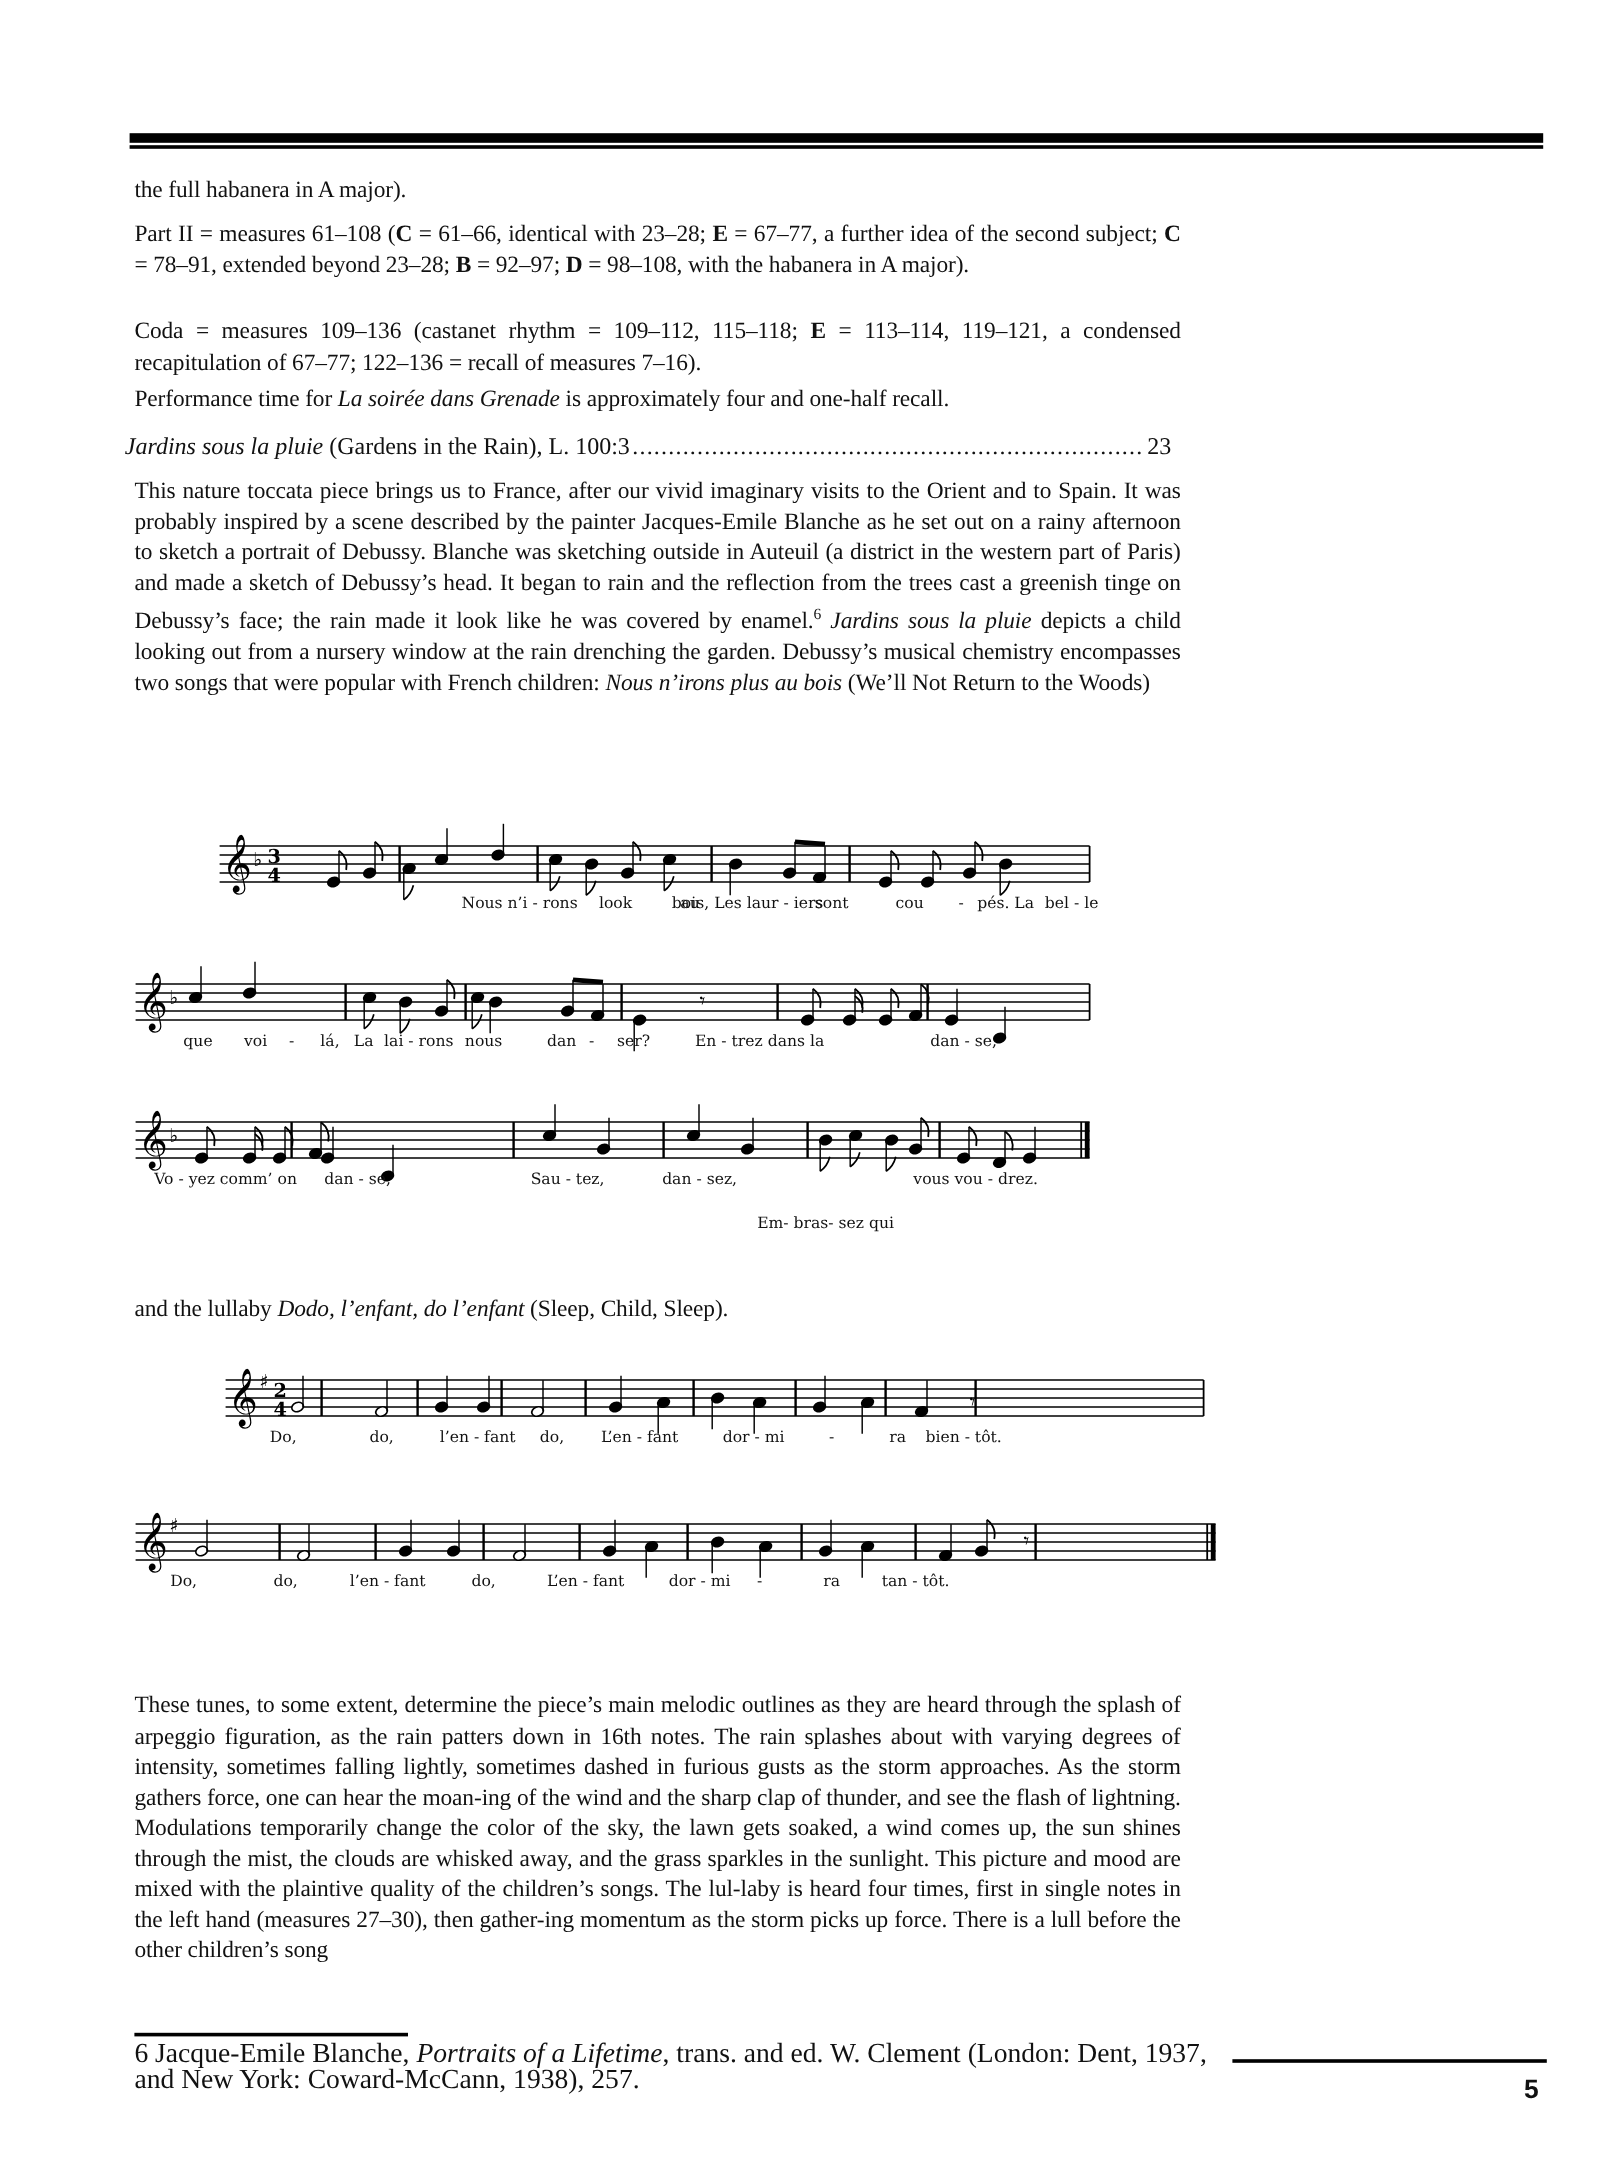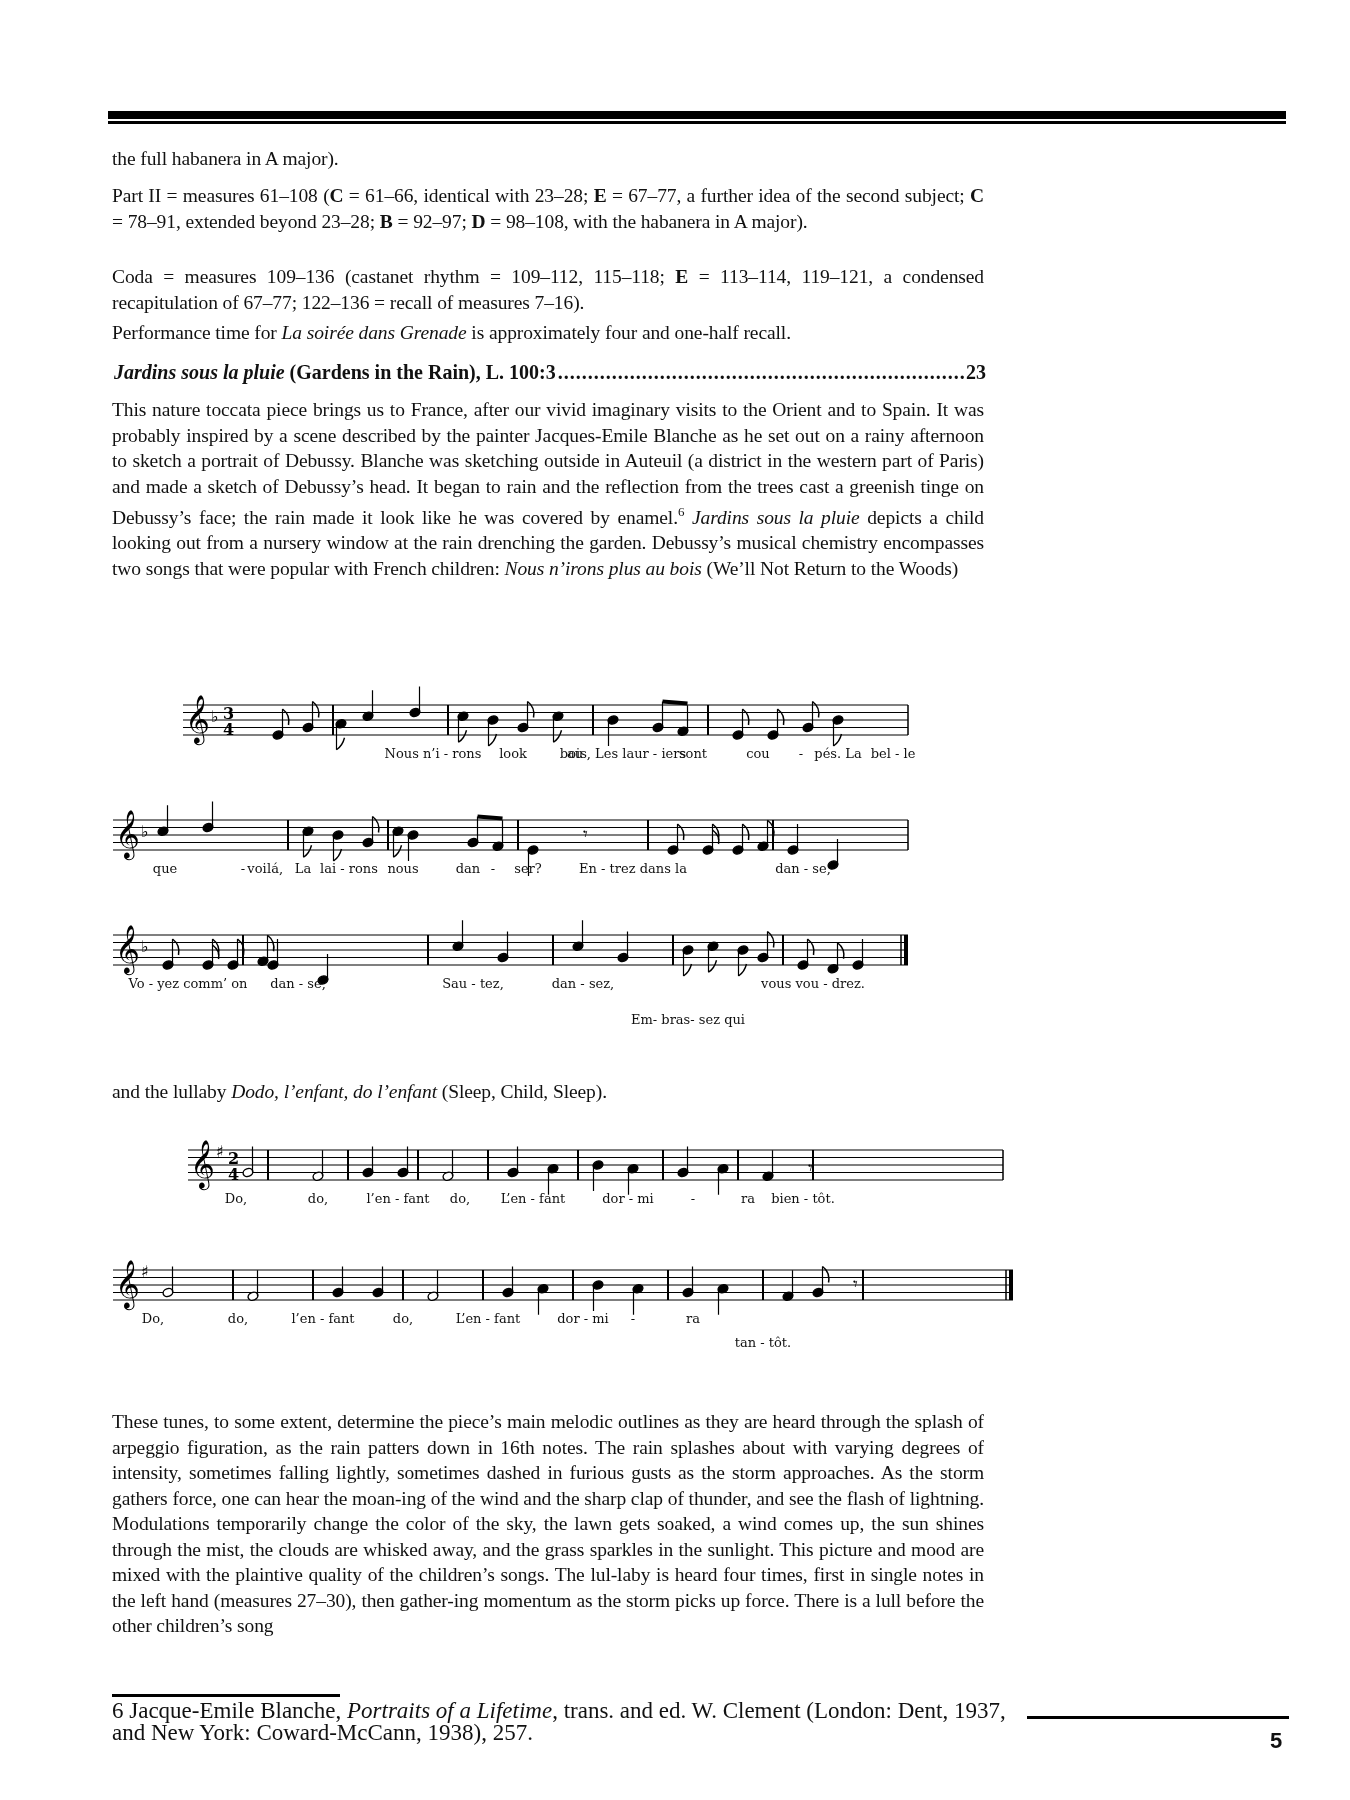--- a/index.html
+++ b/index.html
@@ -3,21 +3,21 @@
 <meta charset="utf-8">
 <style>
   html, body { margin:0; padding:0; background:#ffffff; }
   body { width:1350px; height:1800px; position:relative; overflow:hidden;
          font-family:"Liberation Serif","DejaVu Serif",serif; color:#111; }
   .rule-top1 { position:absolute; left:108px; top:111px; width:1178px; height:8px; background:#000; }
   .rule-top2 { position:absolute; left:108px; top:121px; width:1178px; height:3px; background:#000; }
   .para { position:absolute; left:112px; width:872px; font-size:19.5px; line-height:25.5px;
           text-align:justify; margin:0; letter-spacing:-0.1px; }
   .para b { font-weight:bold; }
-  .heading { position:absolute; left:114px; width:872px; font-size:20px; font-weight:bold; line-height:26px;
+  .heading { position:absolute; left:104px; width:872px; font-size:20px; font-weight:normal; line-height:26px;
              display:flex; align-items:baseline; white-space:nowrap; }
   .heading .leader { flex:1; overflow:hidden; margin:0 2px; letter-spacing:1px; }
   .heading .leader::after { content:"........................................................................................................................................"; }
   .staff { position:absolute; }
   .staff svg { display:block; overflow:visible; }
   .lyrics { position:absolute; font-family:"DejaVu Serif","Liberation Serif",serif; font-size:13px; white-space:nowrap; }
   .lyrics span { position:absolute; transform:translateX(-50%); }
   .fn-rule { position:absolute; left:112px; top:1694px; width:228px; height:3px; background:#000; }
   .footnote { position:absolute; left:112px; top:1700px; width:900px; font-size:23px; line-height:22px; margin:0; }
   .bot-rule { position:absolute; left:1027px; top:1716px; width:262px; height:3px; background:#000; }
@@ -172,21 +172,21 @@
       <ellipse cx="650" cy="31.25" rx="5" ry="3.8" transform="rotate(-20 650 31.25)" fill="#000" stroke="#000" stroke-width="1.4"></ellipse>
       <line x1="654.5" x2="654.5" y1="31.25" y2="5.25" stroke="#000" stroke-width="1.2"></line>
       <path d="M654.5,5.25 q8,6 6,16" stroke="#000" fill="none" stroke-width="1.5"></path>
       <ellipse cx="680" cy="35" rx="5" ry="3.8" transform="rotate(-20 680 35)" fill="#000" stroke="#000" stroke-width="1.4"></ellipse>
       <line x1="684.5" x2="684.5" y1="35" y2="9" stroke="#000" stroke-width="1.2"></line>
       <ellipse cx="720" cy="50" rx="5" ry="3.8" transform="rotate(-20 720 50)" fill="#000" stroke="#000" stroke-width="1.4"></ellipse>
       <line x1="724.5" x2="724.5" y1="50" y2="24" stroke="#000" stroke-width="1.2"></line>
     </svg>
     <div class="lyrics" style="left: 0px; top: 46px;">
       <span style="left: 52px;">que</span>
-      <span style="left: 100px; margin-left: 44px;">voi</span>
+      <span style="left: 100px;">voi</span>
       <span style="left: 130px;">-</span>
       <span style="left: 162px;">lá,</span>
       <span style="left: 190px;">La</span>
       <span style="left: 236px;">lai - rons</span>
       <span style="left: 290px;">nous</span>
       <span style="left: 355px;">dan</span>
       <span style="left: 380px;">-</span>
       <span style="left: 415px;">ser?</span>
       <span style="left: 520px;">En - trez dans la</span>
       <span style="left: 690px;">dan - se,</span>
@@ -374,21 +374,21 @@
     </svg>
     <div class="lyrics" style="left: 0px; top: 46px;">
       <span style="left: 40px;">Do,</span>
       <span style="left: 125px;">do,</span>
       <span style="left: 210px;">l’en - fant</span>
       <span style="left: 290px;">do,</span>
       <span style="left: 375px;">L’en - fant</span>
       <span style="left: 470px;">dor - mi</span>
       <span style="left: 520px;">-</span>
       <span style="left: 580px;">ra</span>
-      <span style="left: 650px; margin-top: 24px;">tan - tôt.</span>
+      <span style="left: 650px;">tan - tôt.</span>
     </div>
   </div>
 
 <p class="para" style="top:1409px">These tunes, to some extent, determine the piece’s main melodic outlines as they are heard through the splash of arpeggio figuration, as the rain patters down in 16th notes.  The rain splashes about with varying degrees of intensity, sometimes falling lightly, sometimes dashed in furious gusts as the storm approaches.  As the storm gathers force, one can hear the moan-ing of the wind and the sharp clap of thunder, and see the flash of lightning.  Modulations temporarily change the color of the sky, the lawn gets soaked, a wind comes up, the sun shines through the mist, the clouds are whisked away, and the grass sparkles in the sunlight. This picture and mood are mixed with the plaintive quality of the children’s songs.  The lul-laby is heard four times, first in single notes in the left hand (measures 27–30), then gather-ing momentum as the storm picks up force.  There is a lull before the other children’s song</p>
 
 <div class="fn-rule"></div>
 <p class="footnote"><span>6</span><span> Jacque-Emile Blanche, </span><i>Portraits of a Lifetime</i><span>, trans. and ed. W. Clement (London: Dent, 1937, and New York: Coward-McCann, 1938), 257.</span></p>
 
 <div class="bot-rule"></div>
 <div class="pagenum">5</div>

